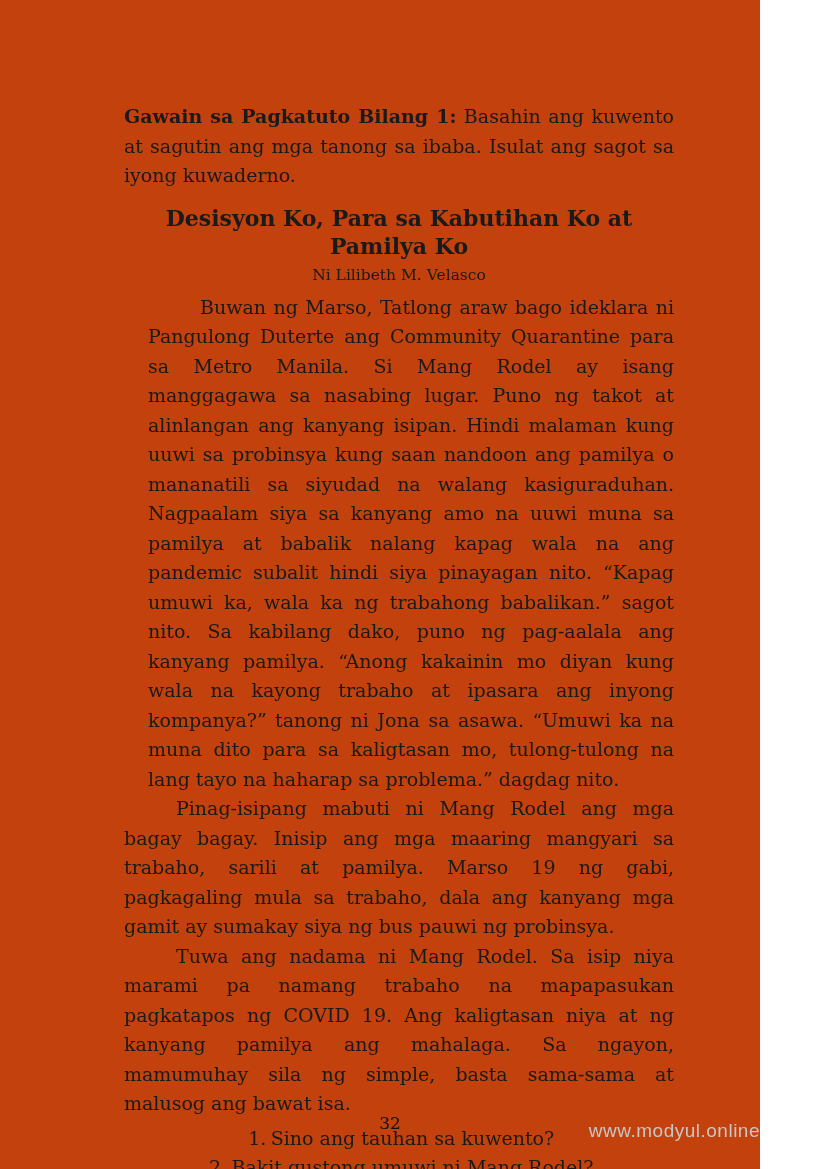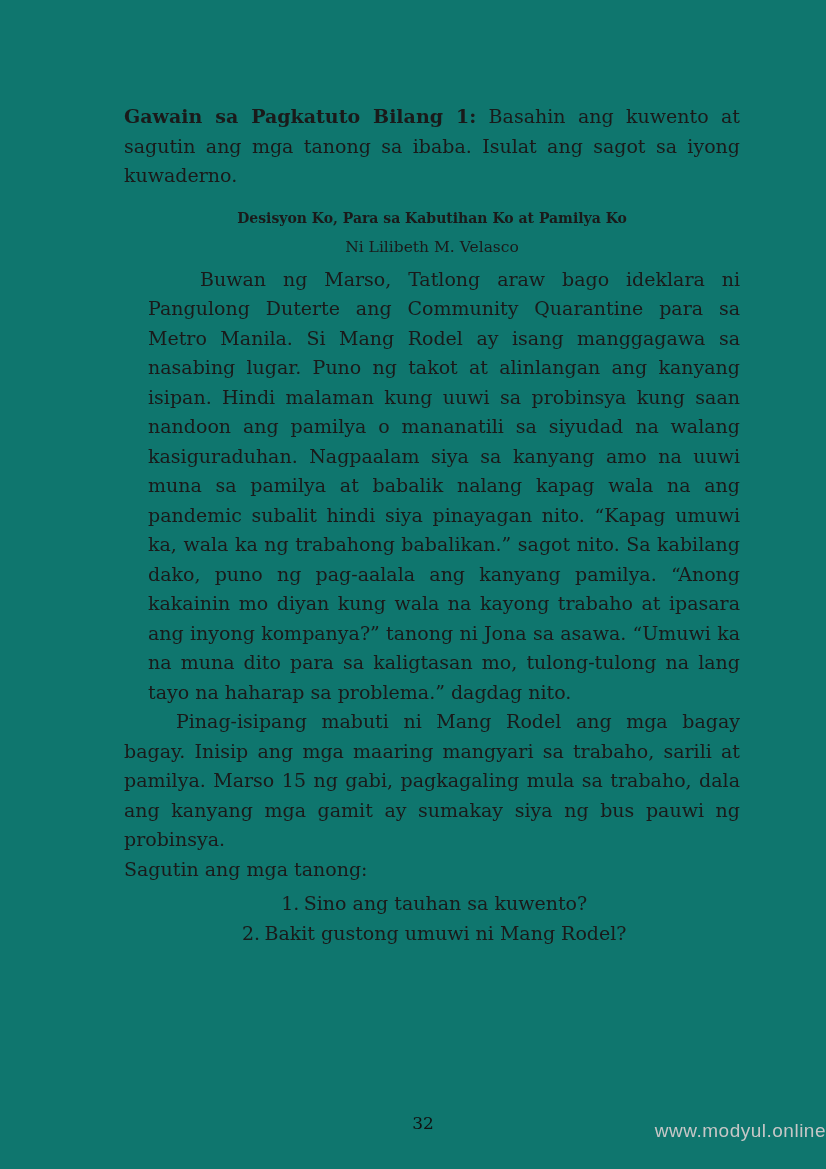--- a/index.html
+++ b/index.html
@@ -2,39 +2,39 @@
 <html><head>
 <meta charset="utf-8">
 <style>
   html, body {
     margin: 0;
     padding: 0;
     background: #ffffff;
   }
   .page {
     position: relative;
-    width: 826px;
+    width: 760px;
     height: 1169px;
-    background: #0f766e;
+    background: #c2410c;
     box-sizing: border-box;
     padding: 102px 86px 16px 124px;
     font-family: "DejaVu Serif", serif;
     color: #1a1a1a;
     overflow: hidden;
   }
   .instruction {
     margin: 0;
     font-size: 19px;
     line-height: 29.5px;
     text-align: justify;
   }
   .instruction b { font-weight: bold; }
   .story-title {
     margin: 13px 0 0 0;
-    font-size: 14px;
+    font-size: 22px;
     line-height: 28px;
     font-weight: bold;
     text-align: center;
   }
   .byline {
     margin: 3px 0 0 0;
     font-size: 15.5px;
     line-height: 24px;
     text-align: center;
   }
@@ -89,23 +89,23 @@
 
 <div class="page">
 
   <p class="instruction"><b>Gawain sa Pagkatuto Bilang 1:</b><span> Basahin ang kuwento at sagutin ang mga tanong sa ibaba. Isulat ang sagot sa iyong kuwaderno.</span></p>
 
   <h1 class="story-title">Desisyon Ko, Para sa Kabutihan Ko at Pamilya Ko</h1>
 
   <div class="byline">Ni Lilibeth M. Velasco</div>
 
   <p class="story-para first">Buwan ng Marso, Tatlong araw bago ideklara ni Pangulong Duterte ang Community Quarantine para sa Metro Manila. Si Mang Rodel ay isang manggagawa sa nasabing lugar. Puno ng takot at alinlangan ang kanyang isipan. Hindi malaman kung uuwi sa probinsya kung saan nandoon ang pamilya o mananatili sa siyudad na walang kasiguraduhan. Nagpaalam siya sa kanyang amo na uuwi muna sa pamilya at babalik nalang kapag wala na ang pandemic subalit hindi siya pinayagan nito. “Kapag umuwi ka, wala ka ng trabahong babalikan.” sagot nito.  Sa kabilang dako, puno ng pag-aalala ang kanyang pamilya. “Anong kakainin mo diyan kung wala na kayong trabaho at ipasara ang inyong kompanya?” tanong ni Jona sa asawa. “Umuwi ka na muna dito para sa kaligtasan mo, tulong-tulong na lang tayo na haharap sa problema.” dagdag nito.</p>
-  <p class="story-para">Pinag-isipang mabuti ni Mang Rodel ang mga bagay bagay. Inisip ang mga maaring mangyari sa trabaho, sarili at pamilya. Marso 15 ng gabi, pagkagaling mula sa trabaho, dala ang kanyang mga gamit ay sumakay siya ng bus pauwi ng probinsya.</p>
+  <p class="story-para">Pinag-isipang mabuti ni Mang Rodel ang mga bagay bagay. Inisip ang mga maaring mangyari sa trabaho, sarili at pamilya. Marso 19 ng gabi, pagkagaling mula sa trabaho, dala ang kanyang mga gamit ay sumakay siya ng bus pauwi ng probinsya.</p>
+  <p class="story-para">Tuwa ang nadama ni Mang Rodel. Sa isip niya marami pa namang trabaho na mapapasukan pagkatapos ng COVID 19. Ang kaligtasan niya at ng kanyang pamilya ang mahalaga. Sa ngayon, mamumuhay sila ng simple, basta sama-sama at malusog ang bawat isa.</p>
 
-  <p class="questions-heading">Sagutin ang mga tanong:</p>
 
   <ol class="questions">
     <li><span class="qnum">1.</span><span class="qtext">Sino ang tauhan sa kuwento?</span></li>
     <li><span class="qnum">2.</span><span class="qtext">Bakit gustong umuwi ni Mang Rodel?</span></li>
 
   </ol>
 
   <div class="watermark">www.modyul.online</div>
   <div class="page-number">32</div>
 

